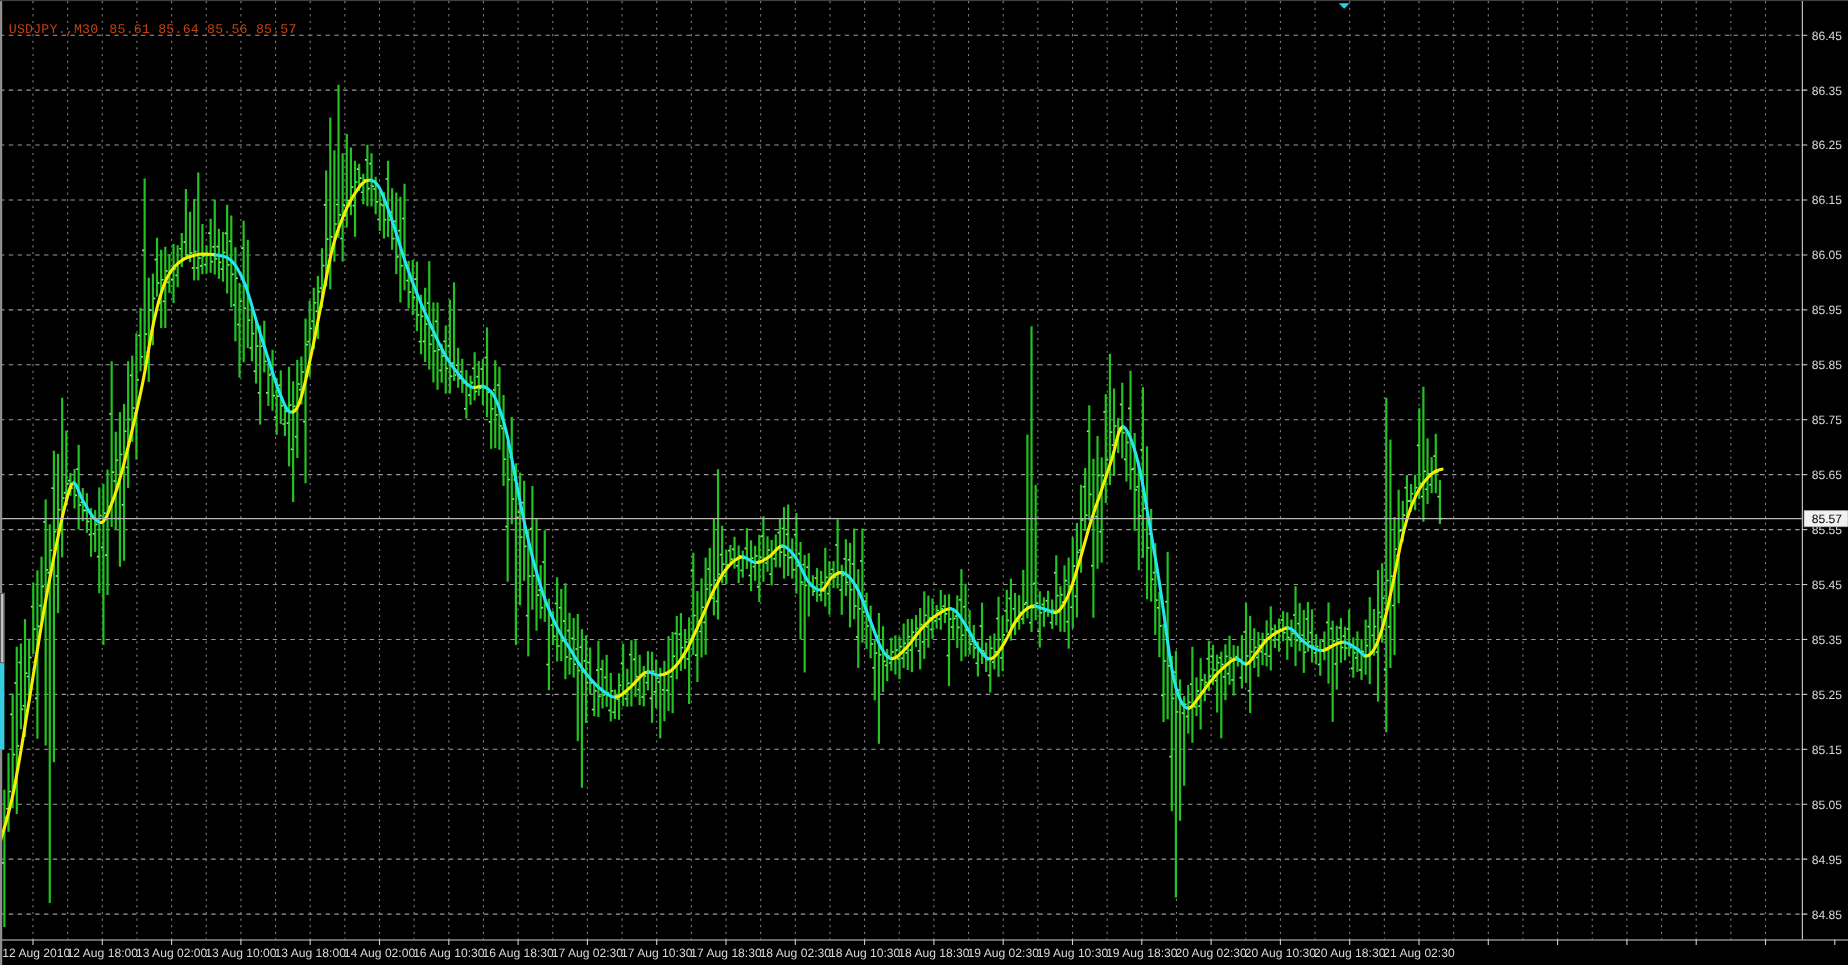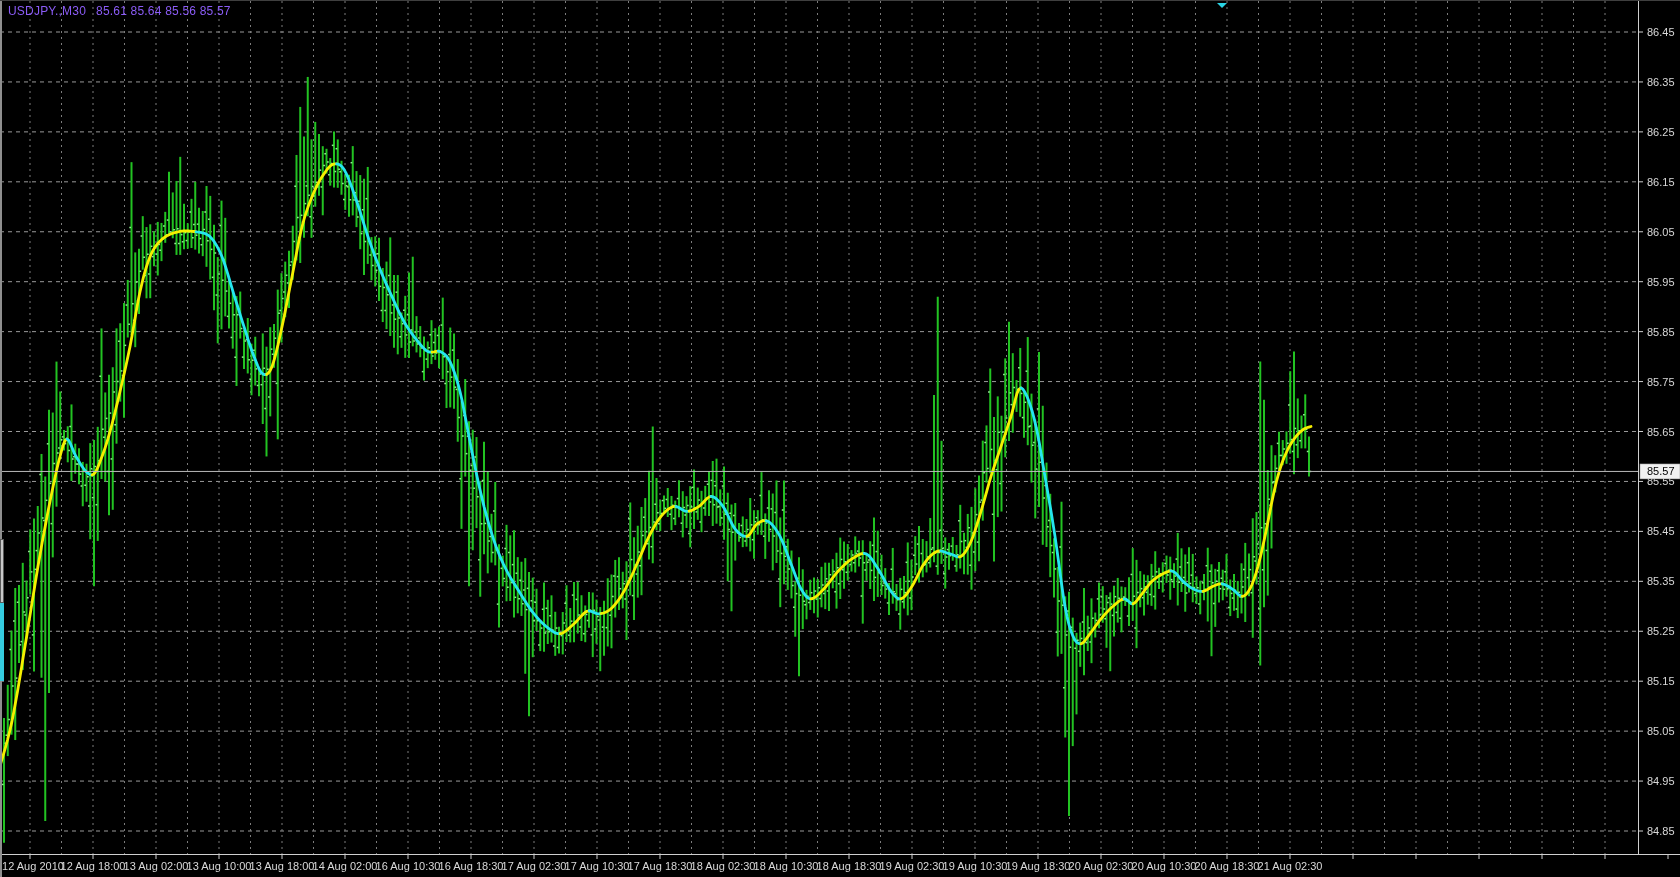--- a/index.html
+++ b/index.html
@@ -6,22 +6,22 @@
   .stage{
     position:relative;width:1680px;height:877px;background:#000;overflow:hidden;
     font-family:"Liberation Sans", sans-serif;
     border-top:1px solid #3f3f3f;border-bottom:1px solid #1c1c1c;
   }
   .left-window-edge{position:absolute;left:0;top:0;width:2px;height:877px;background:#8f8f8f;}
   .left-scroll-thumb{position:absolute;left:0;top:538px;width:4px;height:64px;background:#c9c9c9;border:1px solid #5a5a5a;box-sizing:border-box;}
   .left-edge-accent{position:absolute;left:0;top:602px;width:4px;height:78px;background:#35ccdf;}
   svg{position:absolute;left:0;top:0;}
   .chart-title{
-    position:absolute;left:8px;top:3px;color:#8b5cf6;font-size:12px;letter-spacing:0.2px;
-    white-space:pre;user-select:none;
+    position:absolute;left:8px;top:19px;color:#c2410c;font-size:12px;letter-spacing:0.2px;
+    white-space:pre;user-select:none;font-family:Liberation Mono, monospace;
   }
   .chart-title .ohlc{margin-left:10px;}
   .grid-h{stroke:#9a9a9a;stroke-width:1;stroke-dasharray:4 4;}
   .grid-v{stroke:#7c7c7c;stroke-width:1;stroke-dasharray:2 4;}
   .axis-line{stroke:#cfcfcf;stroke-width:1;}
   .tick{stroke:#cfcfcf;stroke-width:1;}
   .axis-text{fill:#d9d9d9;font-size:11px;font-family:"Liberation Sans",sans-serif;}
   .bid-text{fill:#000;font-size:11px;font-family:"Liberation Sans",sans-serif;}
 </style>
 </head>

